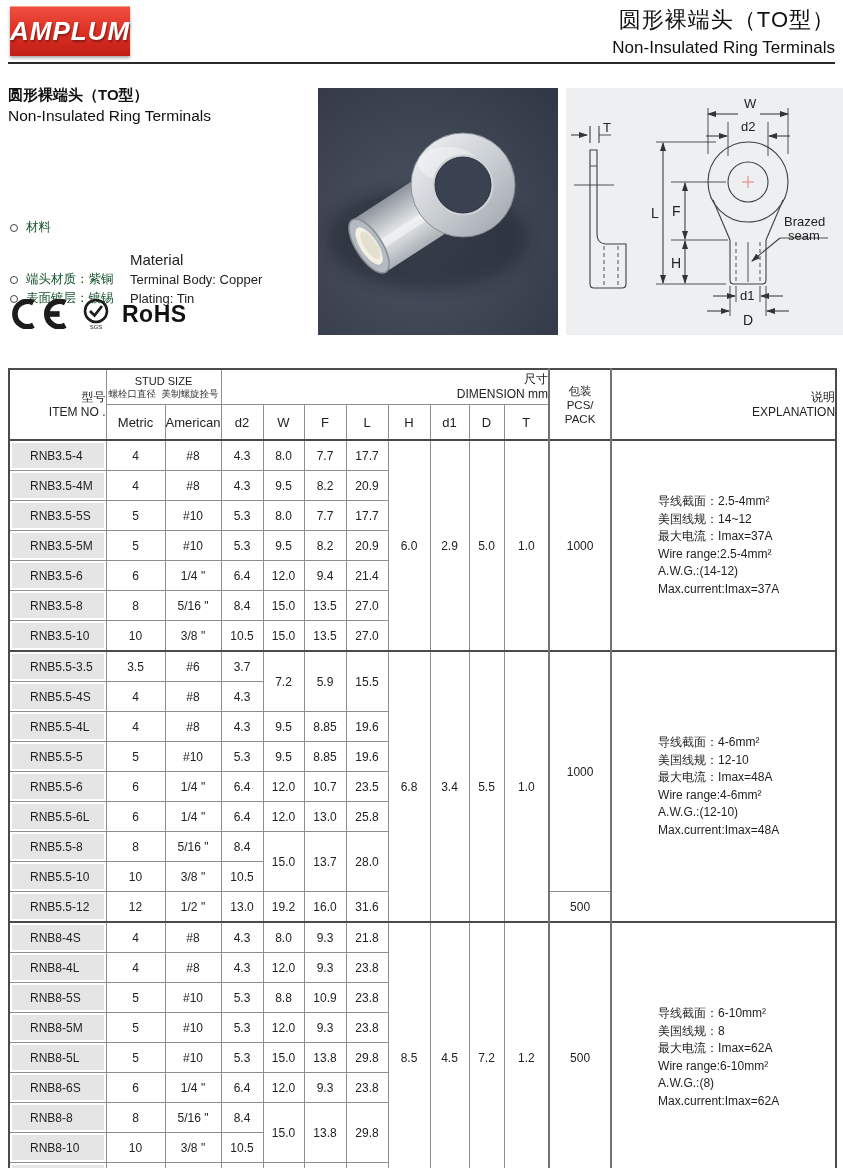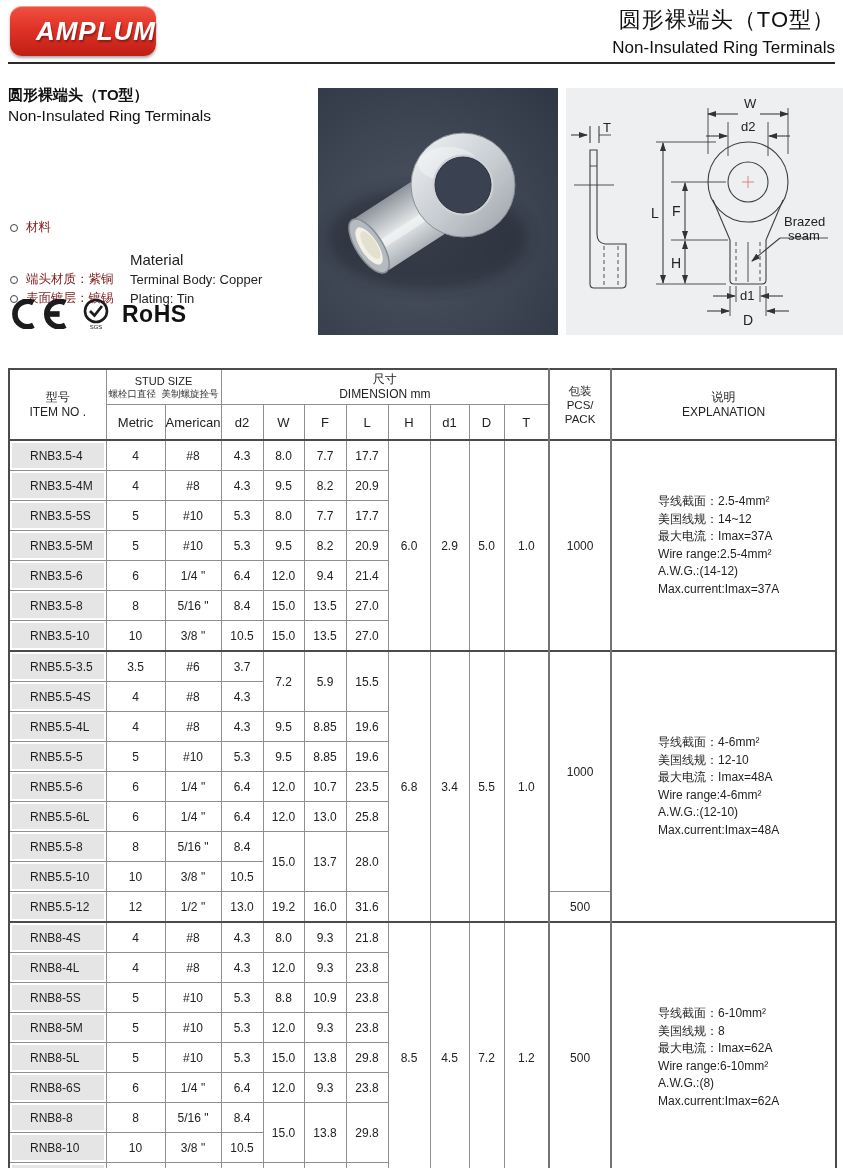--- a/index.html
+++ b/index.html
@@ -4,63 +4,63 @@
 <style>
   html,body{margin:0;padding:0;background:#ffffff;}
   body{
     width:843px;height:1168px;position:relative;
     font-family:"Liberation Sans","DejaVu Sans",sans-serif;
     color:#222;-webkit-font-smoothing:antialiased;
   }
   .top{position:relative;height:368px;}
   
   .logo{
-    position:absolute;left:10px;top:6px;width:146px;height:50px;
+    position:absolute;left:10px;top:6px;width:120px;height:50px;
     background:linear-gradient(180deg,#f05140 0%,#e03328 45%,#c01e14 100%);
-    border-radius:12px;display:flex;align-items:center;justify-content:flex-end;
+    border-radius:0;display:flex;align-items:center;justify-content:flex-start;
     box-shadow:0 2px 3px rgba(0,0,0,.35), inset 0 1px 0 rgba(255,255,255,.45);
   }
   .logo span{
     color:#fff;font-weight:bold;font-style:italic;font-size:26px;letter-spacing:1px;
     text-shadow:1px 2px 2px rgba(0,0,0,.35);
   }
   
   .head-titles{position:absolute;right:8px;top:5px;text-align:right;}
   .head-titles .t-zh{font-size:22px;color:#101010;letter-spacing:1px;}
   .head-titles .t-en{font-size:17px;color:#101010;margin-top:3px;}
   .rule{position:absolute;left:8px;right:8px;top:62px;border-top:2px solid #2a2a2a;}
 
   
   .info{position:absolute;left:8px;top:86px;width:300px;}
   .info .p-zh{font-size:15px;font-weight:bold;color:#111;}
   .info .p-en{font-size:15.5px;color:#111;margin-top:2px;}
   .mat{position:absolute;left:0;top:132px;width:300px;}
   .mat-row{display:grid;grid-template-columns:18px 104px auto;align-items:start;line-height:19.5px;}
   .mat-row .bullet{width:6px;height:6px;border:1.5px solid #444;border-radius:50%;margin-top:6px;margin-left:2px;}
-  .mat-row .zh{font-size:12.5px;color:#7f1d1d;}
+  .mat-row .zh{font-size:12.5px;color:#14532d;}
   .mat-row .en{font-size:13px;color:#222;}
   .mat-row.first .en{font-size:15px;margin-top:32px;}
   .certs{position:absolute;left:0;top:212px;display:flex;align-items:center;gap:10px;}
   .certs .rohs{font-size:23px;font-weight:bold;color:#111;letter-spacing:.5px;}
 
   
   .photo{position:absolute;left:318px;top:88px;width:240px;height:247px;}
   
   .diagram{position:absolute;left:566px;top:88px;width:277px;height:247px;background:#edeff1;}
 
   
   table.spec{
     border-collapse:collapse;table-layout:fixed;width:827px;margin:0 0 0 8px;
     font-size:12px;color:#222;border:2px solid #4b4b4b;
   }
   .spec th,.spec td{border:1px solid #8f8f8f;text-align:center;vertical-align:middle;padding:0;}
   .spec thead{border-bottom:2px solid #4b4b4b;}
   .spec thead th{font-weight:normal;height:34px;}
   .spec thead .sub{font-size:13px;}
-  .th2{font-size:12px;line-height:15px;}
+  .th2{font-size:12px;line-height:15px;text-align:right;}
   .stud-en{font-size:11px;line-height:13px;}
   .stud-zh{font-size:9.5px;line-height:12px;color:#333;}
   .pack-h div{line-height:14px;font-size:11.5px;}
   .spec tbody td{height:29px;}
   .spec td.item{
     text-align:left;padding-left:20px;background:#e5e5e5;
     box-shadow:inset 0 0 0 2px #ffffff;font-size:12px;color:#1e1e1e;
   }
   .spec tr.grp td{border-top:2px solid #4b4b4b;}
   .spec .thickL{border-left:2px solid #737373;}

